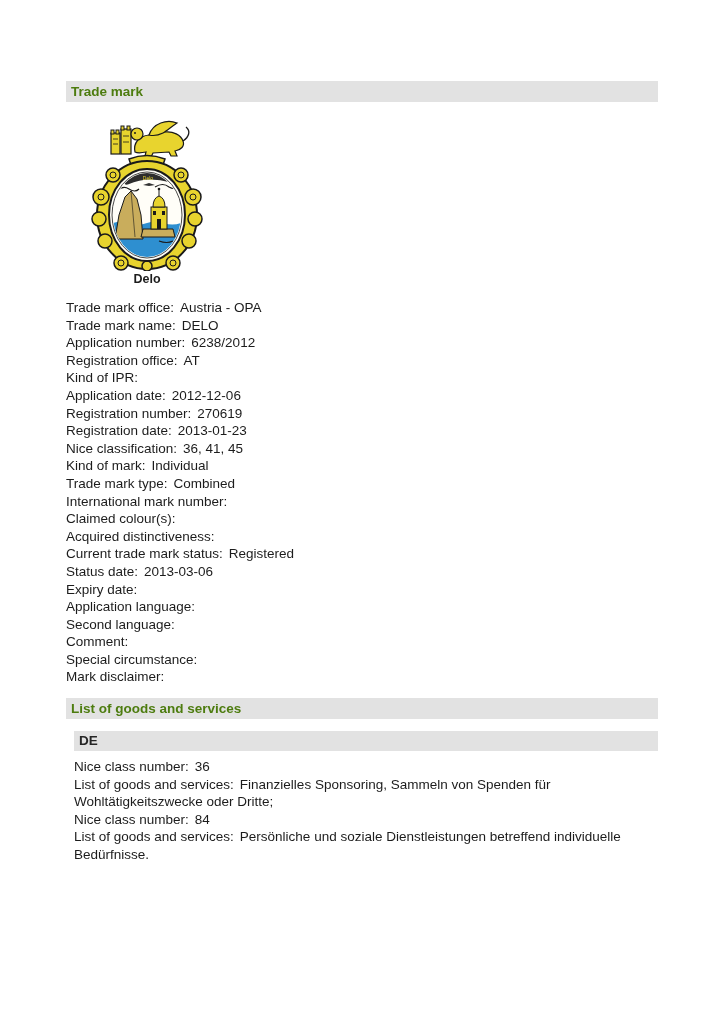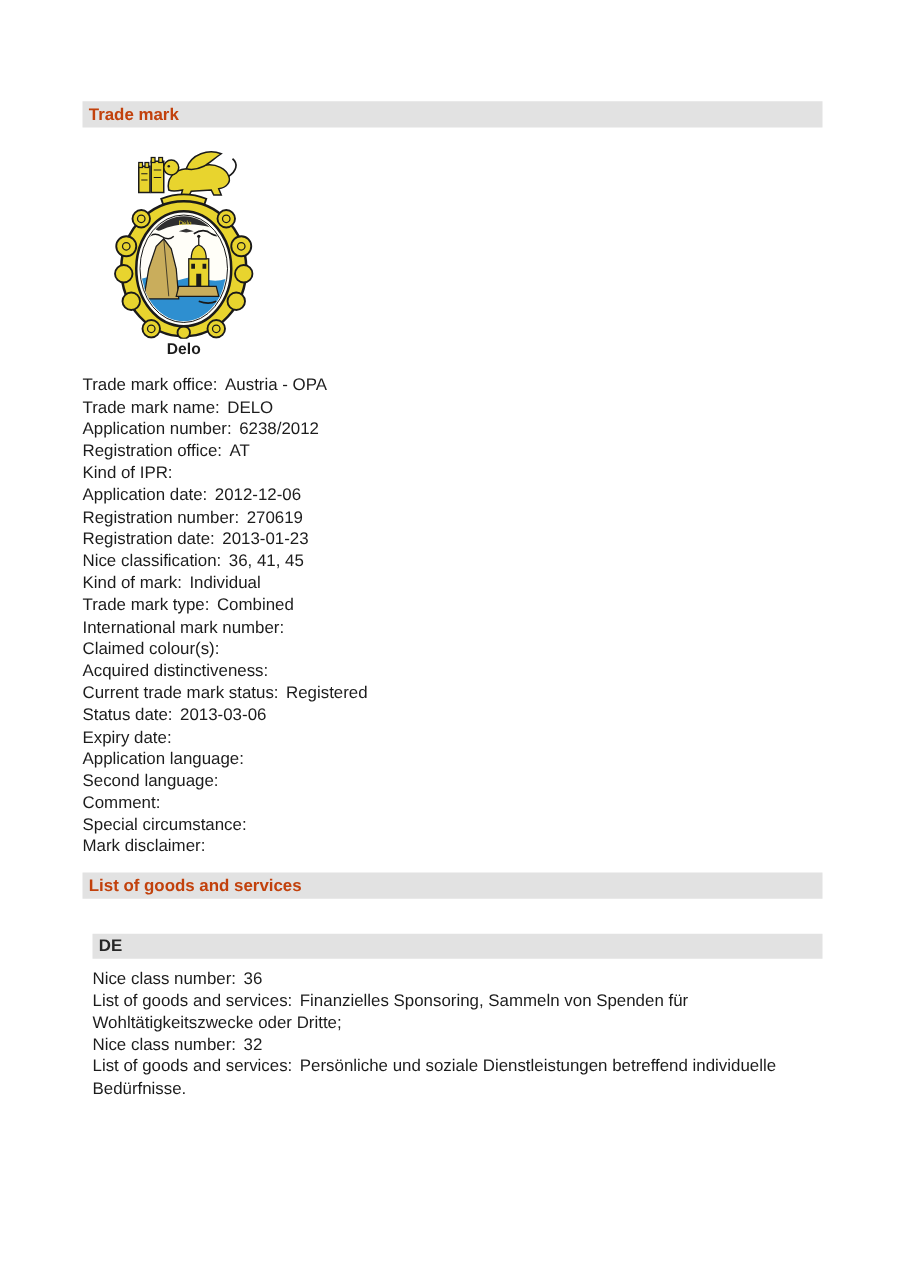--- a/index.html
+++ b/index.html
@@ -5,28 +5,28 @@
   html, body { margin:0; padding:0; }
   body {
     width:724px; height:1024px; position:relative; overflow:hidden;
     background:#ffffff; color:#1c1c1c;
     font-family:"Liberation Sans", "DejaVu Sans", sans-serif;
   }
   .page { position:absolute; left:66px; top:81px; width:592px; }
 
   .section-bar {
     background:#e2e2e2; height:21px; line-height:21px;
-    font-size:13.5px; font-weight:bold; color:#c2410c;
+    font-size:13.5px; font-weight:bold; color:#4d7c0f;
     padding-left:5px; box-sizing:border-box;
   }
   .bar-goods { margin-top:12px; }
   .lang-bar {
     background:#e2e2e2; height:20px; line-height:20px;
     font-size:13.5px; font-weight:bold; color:#262626;
-    margin-top:28px; margin-left:8px; padding-left:5px; box-sizing:border-box;
+    margin-top:12px; margin-left:8px; padding-left:5px; box-sizing:border-box;
   }
 
   .emblem-block { margin:17px 0 0 22px; width:118px; text-align:center; }
   .emblem-block svg { display:block; margin:0 auto; }
   .emblem-caption { font-size:12.5px; font-weight:bold; margin-top:1px; }
 
   .fields { margin-top:13px; font-size:13.5px; line-height:17.6px; }
   .field-row { white-space:nowrap; }
   .lbl { font-weight:normal; }
   .val { padding-left:6px; }
@@ -184,18 +184,18 @@
   </div>
 
   <div class="goods">
   <div class="goods-entry">
     <div class="goods-line"><span class="lbl">Nice class number:</span><span class="val">36</span></div>
     <div class="goods-line"><span class="lbl">List of goods and services:</span><span class="val">Finanzielles Sponsoring, Sammeln von Spenden für Wohltätigkeitszwecke oder Dritte;</span></div>
   </div>
 
 
   <div class="goods-entry">
-    <div class="goods-line"><span class="lbl">Nice class number:</span><span class="val">32</span></div>
+    <div class="goods-line"><span class="lbl">Nice class number:</span><span class="val">84</span></div>
     <div class="goods-line"><span class="lbl">List of goods and services:</span><span class="val">Persönliche und soziale Dienstleistungen betreffend individuelle Bedürfnisse.</span></div>
   </div>
 </div>
 
 </div>
 
 </body></html>

